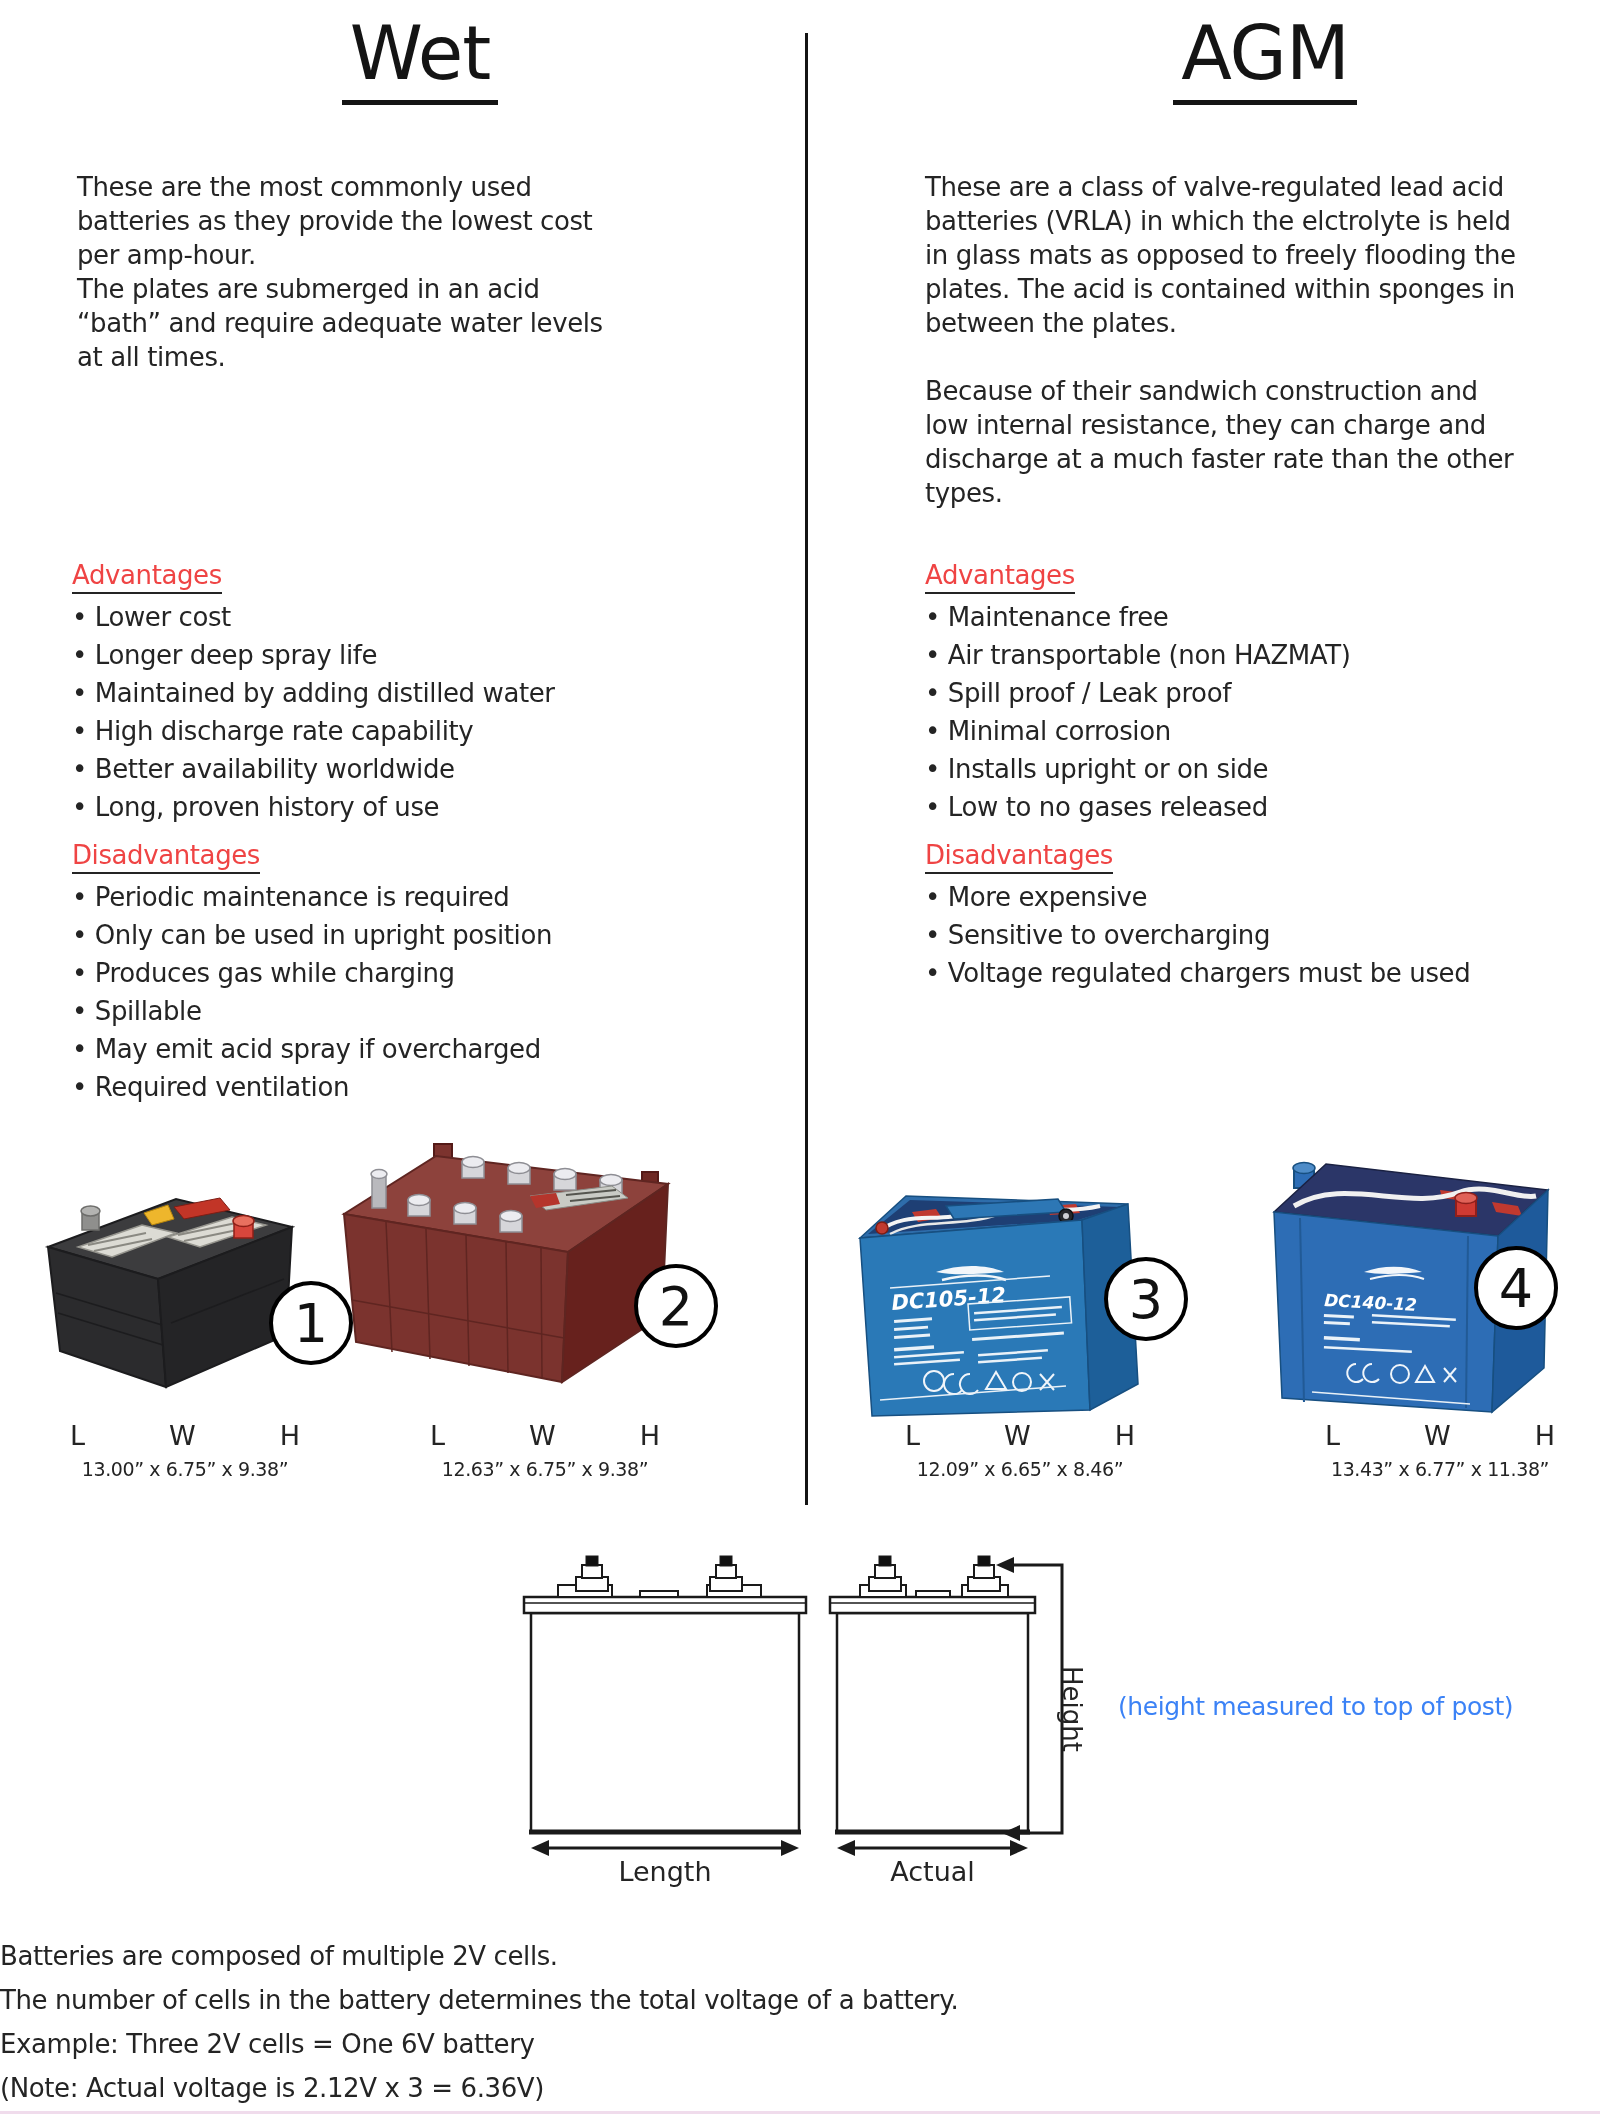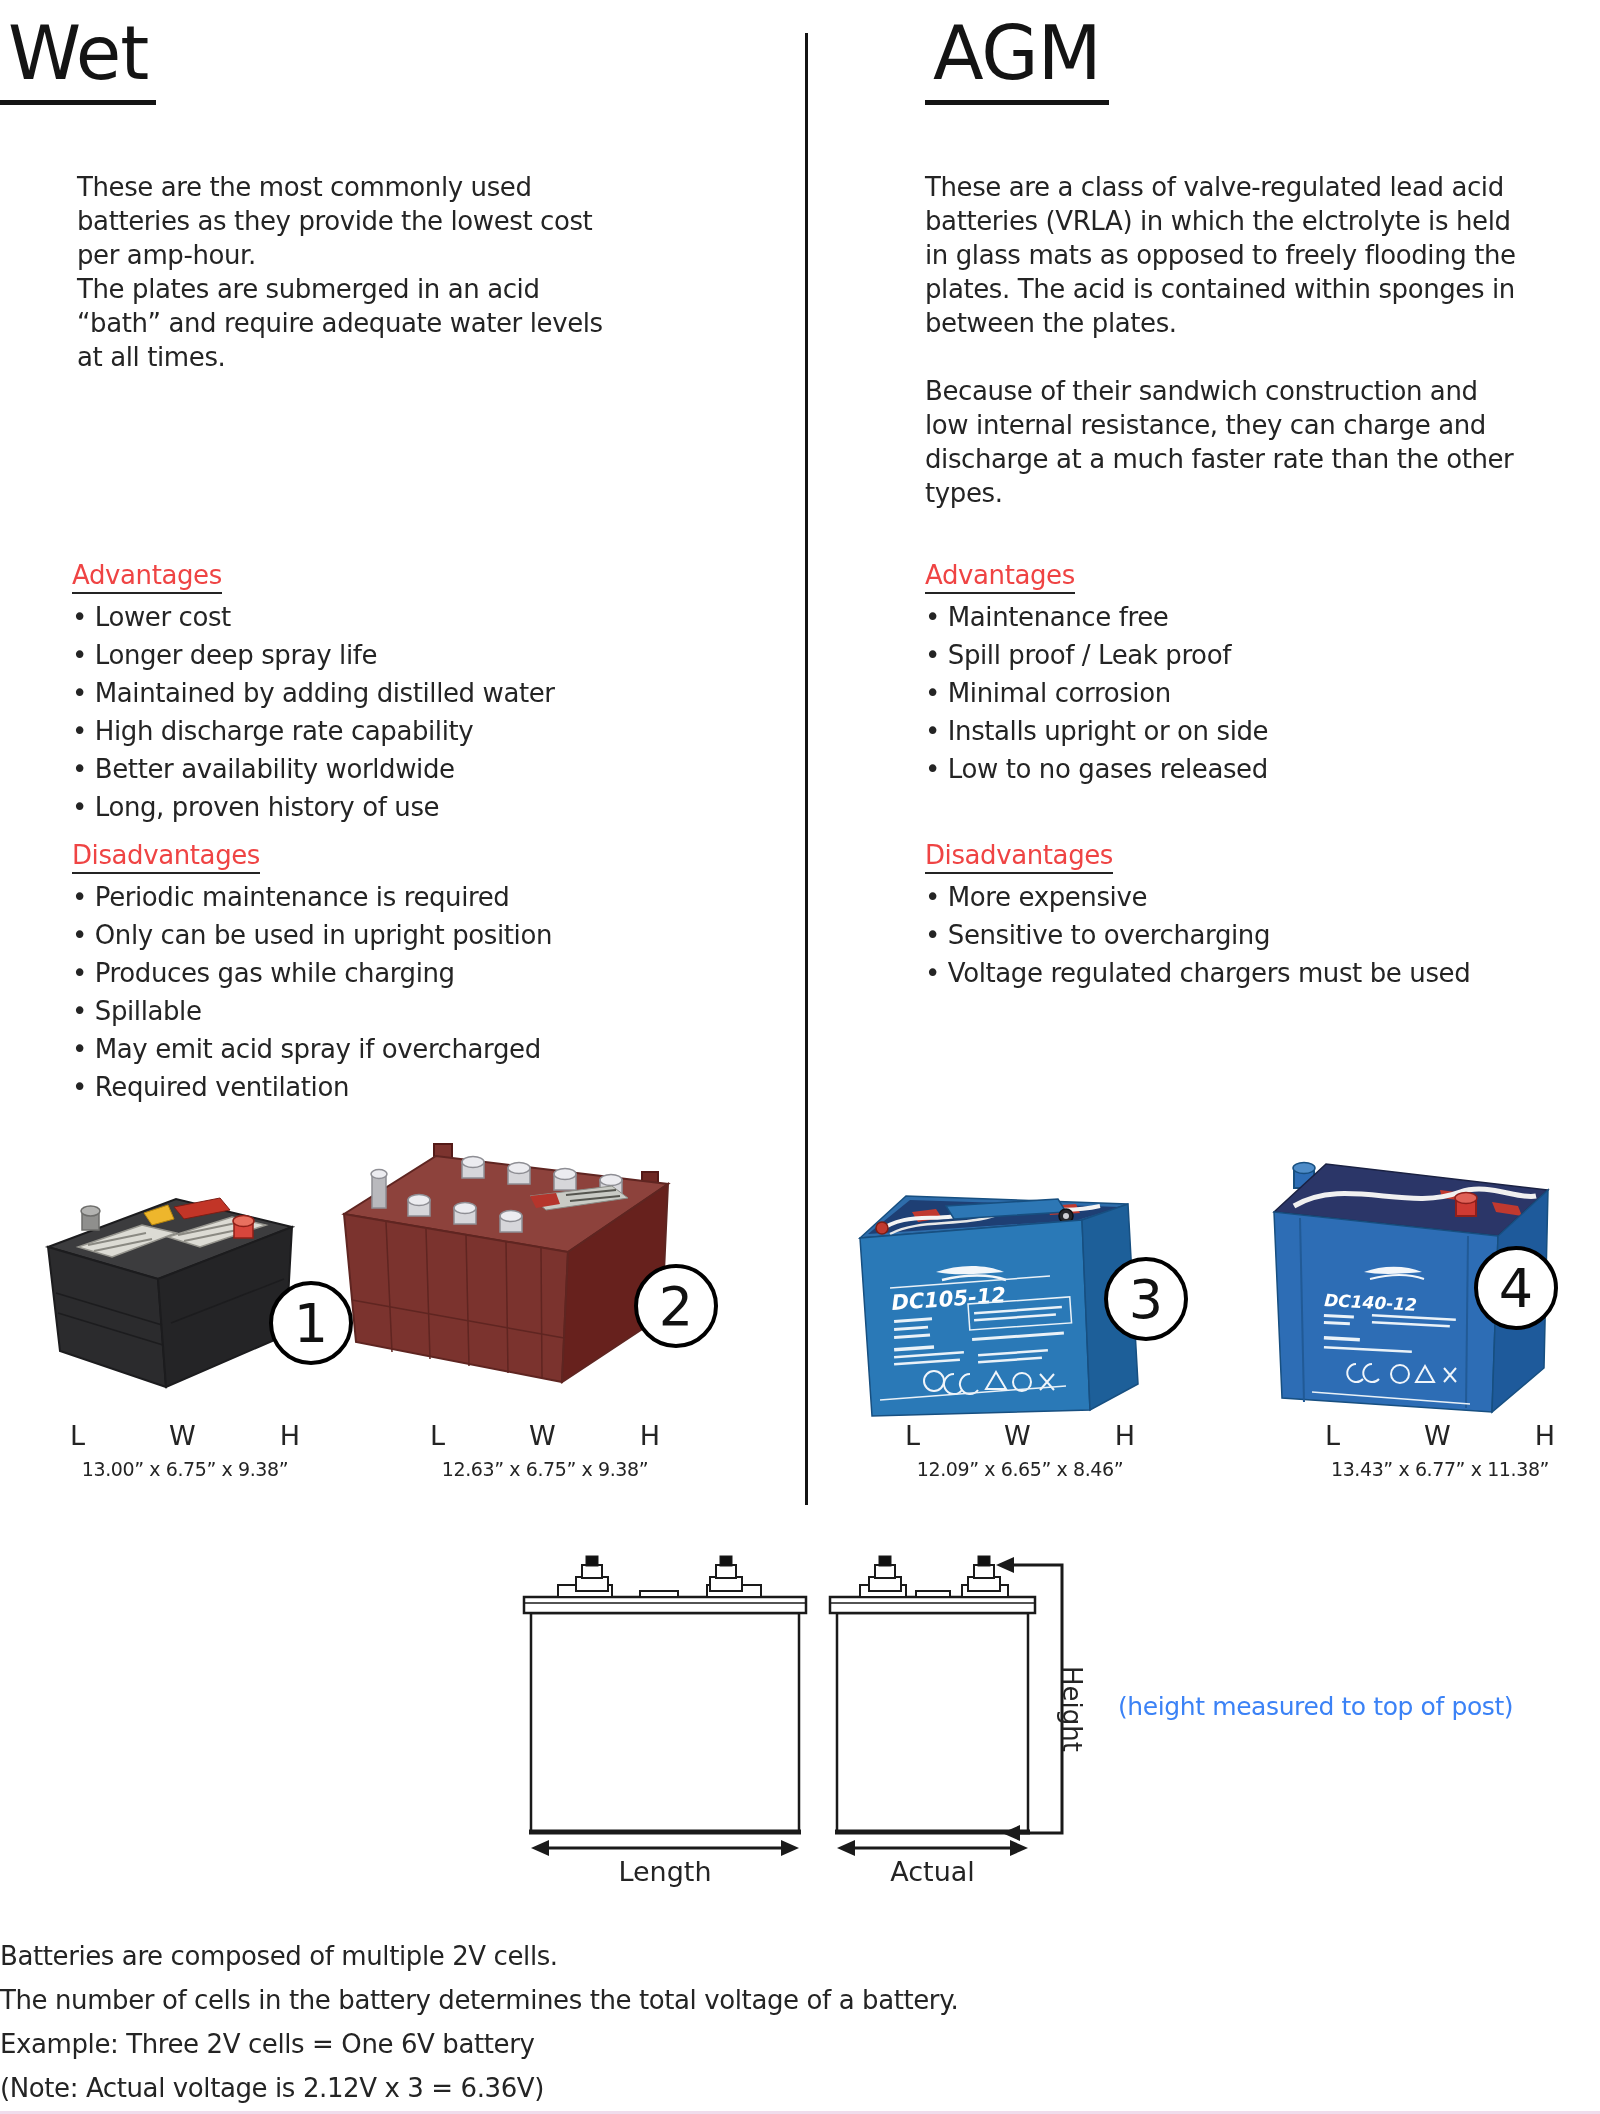--- a/index.html
+++ b/index.html
@@ -1,20 +1,20 @@
 <!DOCTYPE html>
 <html><head>
 <meta charset="utf-8">
 <style>
   html,body{margin:0;padding:0;background:#fff;}
   .page{position:relative;width:1600px;height:2114px;background:#ffffff;overflow:hidden;
         font-family:"DejaVu Sans","Liberation Sans",sans-serif;color:#1e1e1e;}
   .divider{position:absolute;left:805px;top:33px;width:3px;height:1472px;background:#141414;}
-  .title{position:absolute;top:10px;margin:0;text-align:left;font-size:74px;font-weight:400;
-         letter-spacing:-1px;color:#141414;}
+  .title{position:absolute;top:10px;margin:0;text-align:center;font-size:74px;font-weight:400;
+         letter-spacing:-1px;color:#141414;padding-left:20px;}
   .title-wet{left:0;width:800px;}
   .title-agm{left:925px;width:640px;}
   .title span{border-bottom:5px solid #141414;padding:0 8px 4px;}
   .p{position:absolute;font-size:26px;line-height:34px;letter-spacing:-0.4px;color:#242424;}
   .lhead{position:absolute;font-size:26px;line-height:38px;letter-spacing:-0.4px;color:#ef4444;}
   .lhead span{border-bottom:2px solid #242424;padding-bottom:2px;}
   .blist{position:absolute;font-size:26px;line-height:38px;letter-spacing:-0.4px;color:#242424;}
   .battery{position:absolute;}
   .numc{position:absolute;width:76px;height:76px;border:4px solid #000;border-radius:50%;
         background:#fff;display:flex;align-items:center;justify-content:center;
@@ -82,20 +82,21 @@
   <div class="p" style="left:925px;top:374px;">
     <div>Because of their sandwich construction and</div>
     <div>low internal resistance, they can charge and</div>
     <div>discharge at a much faster rate than the other</div>
     <div>types.</div>
   </div>
 
   <div class="lhead" style="left:925px;top:556px;"><span>Advantages</span></div>
   <div class="blist" style="left:925px;top:598px;">
     <div>• Maintenance free</div>
+    <div>• Air transportable (non HAZMAT)</div>
     <div>• Spill proof / Leak proof</div>
     <div>• Minimal corrosion</div>
     <div>• Installs upright or on side</div>
     <div>• Low to no gases released</div>
   </div>
 
   <div class="lhead" style="left:925px;top:836px;"><span>Disadvantages</span></div>
   <div class="blist" style="left:925px;top:878px;">
     <div>• More expensive</div>
     <div>• Sensitive to overcharging</div>

